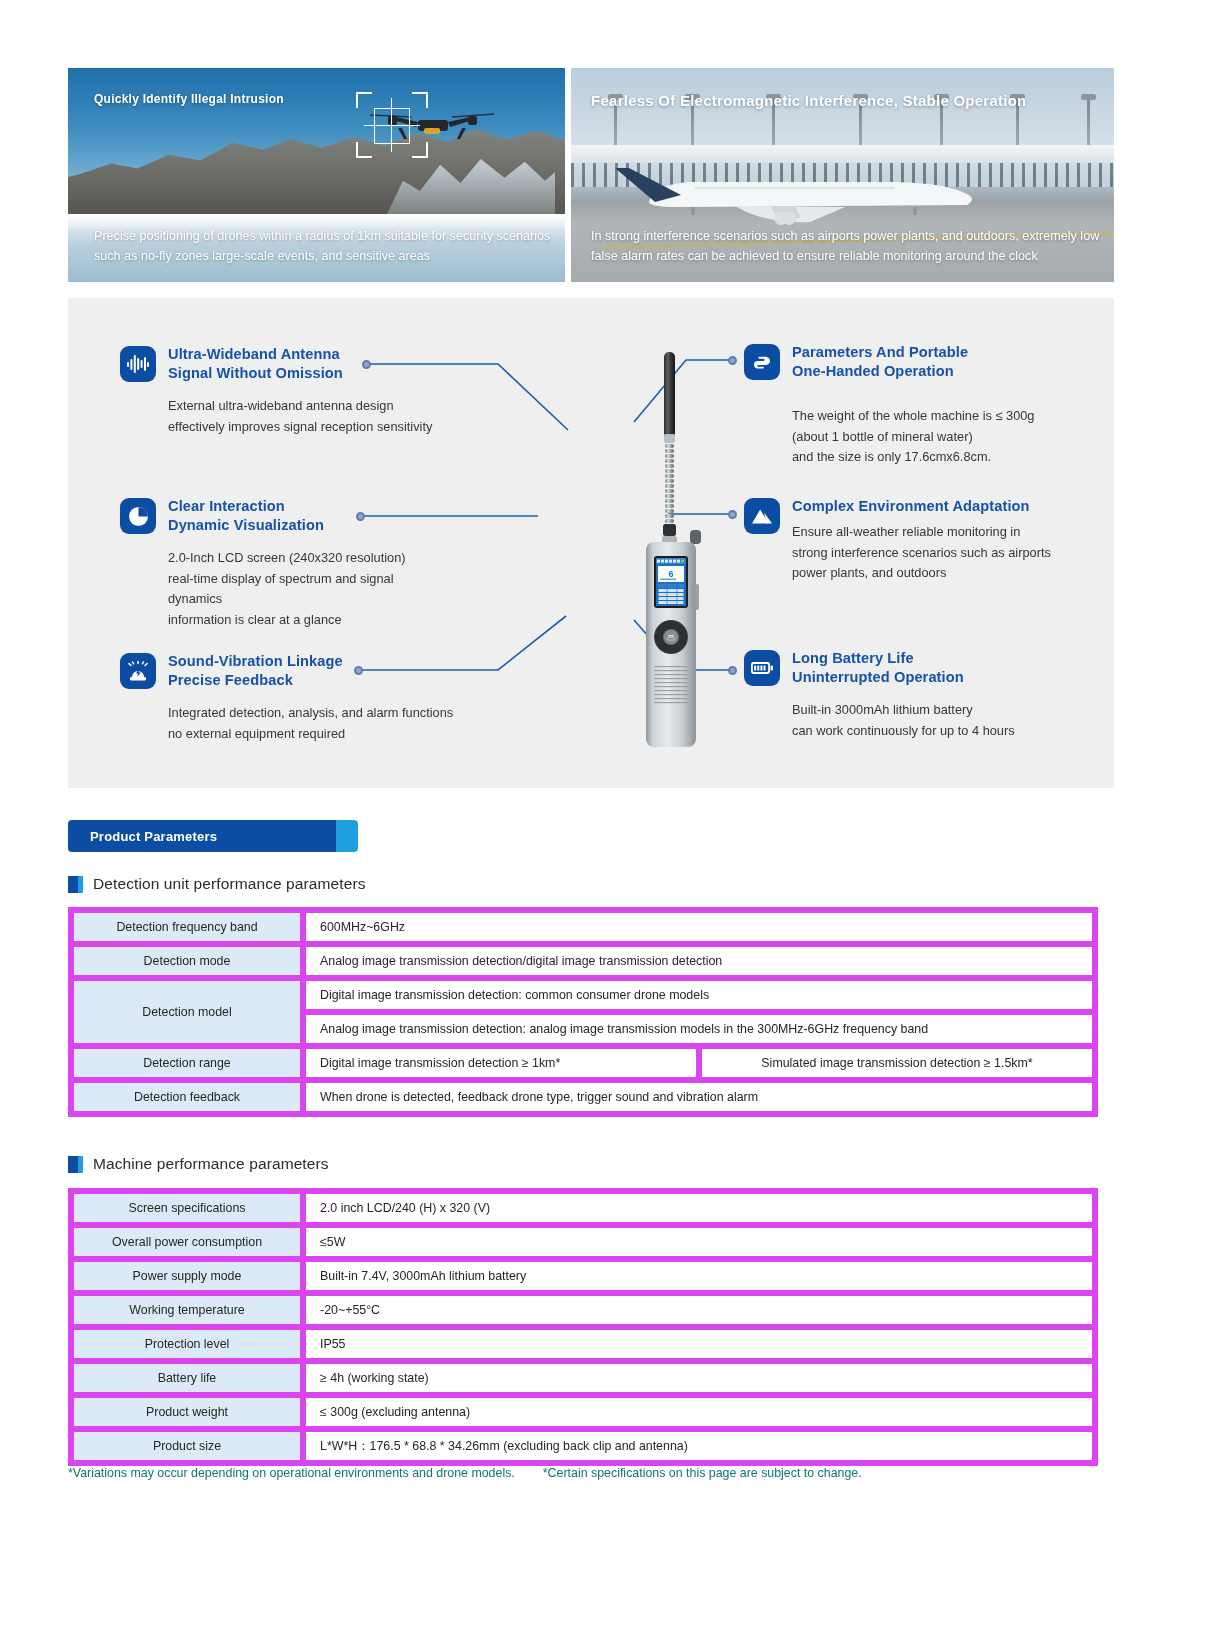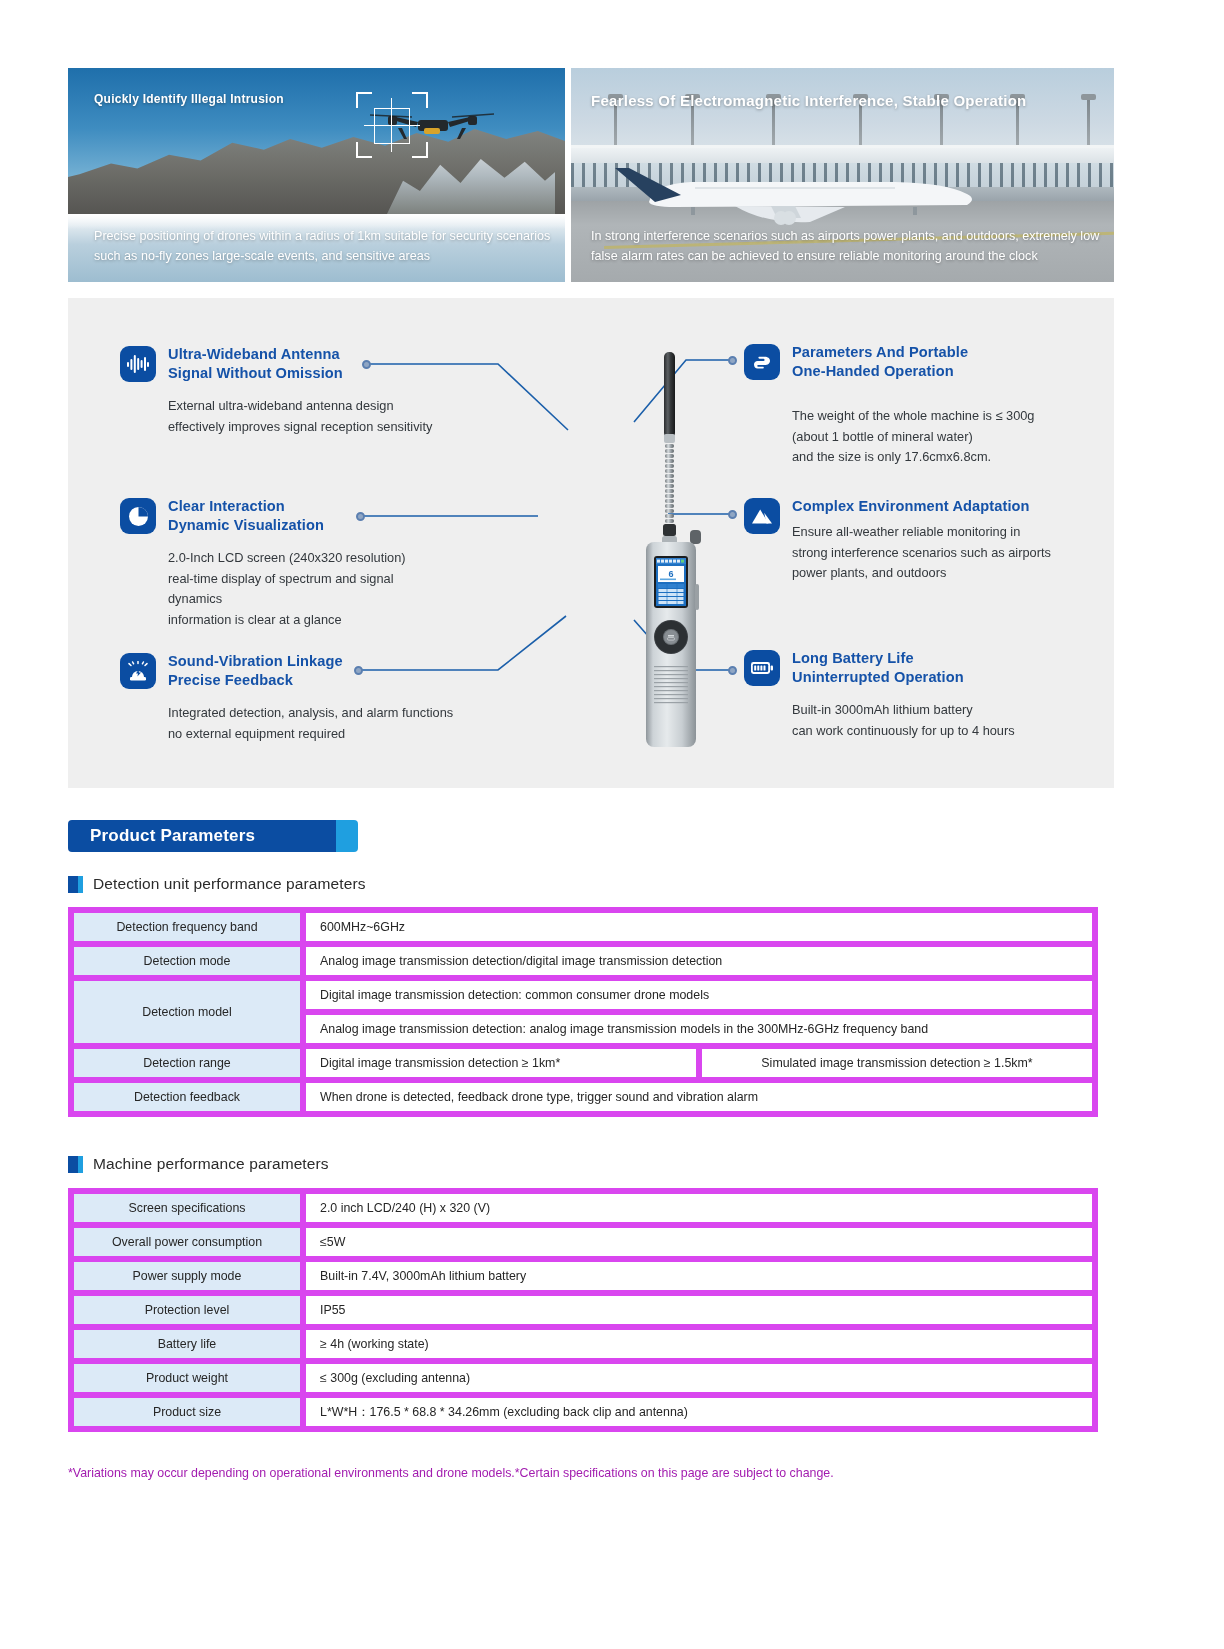--- a/index.html
+++ b/index.html
@@ -177,21 +177,21 @@
     position: absolute; left: 0; top: 0; width: 268px; height: 32px;
     background: #0b4da2; border-radius: 4px 0 0 4px;
   }
   .pp-banner .accent {
     position: absolute; left: 262px; top: 0; width: 28px; height: 32px;
     background: #1f9fe0; border-radius: 0 4px 4px 0;
   }
   .pp-banner .label {
     position: absolute; left: 22px; top: 0; height: 32px;
     display: flex; align-items: center;
-    color: #fff; font-size: 17px; font-weight: 700; letter-spacing: .2px;
+    color: #fff; font-size: 13px; font-weight: 700; letter-spacing: .2px;
     z-index: 2;
   }
 
   
   .sec-head { position: absolute; display: flex; align-items: center; gap: 10px; }
   .sec-head .mark { width: 15px; height: 17px; display: block; }
   .sec-head .mark .d { fill: #0b4da2; }
   .sec-head .mark .l { fill: #1f9fe0; }
   .sec-head .txt { font-size: 15.5px; color: #2b2b2b; letter-spacing: .1px; }
 
@@ -216,22 +216,22 @@
     text-align: center;
     padding: 0 6px;
   }
   table.spec td.v { text-align: left; }
   table.spec td.vc { text-align: center; }
 
   
   .notes {
     position: absolute; left: 68px; top: 1466px;
     width: 1040px;
-    display: flex; 
-    font-size: 12.4px; color: #a21caf;
+    display: flex; gap: 28px;
+    font-size: 12.4px; color: #0f766e;
   }
 </style>
 </head>
 <body>
 
 <div class="page">
 
   <div class="hero-row">
 
     <div class="hero left">
@@ -605,20 +605,24 @@
       </tr>
       <tr>
         <td class="k">Overall power consumption</td>
         <td class="v">≤5W</td>
       </tr>
       <tr>
         <td class="k">Power supply mode</td>
         <td class="v">Built-in 7.4V, 3000mAh lithium battery</td>
       </tr>
       <tr>
+        <td class="k">Working temperature</td>
+        <td class="v">-20~+55°C</td>
+      </tr>
+      <tr>
         <td class="k">Protection level</td>
         <td class="v">IP55</td>
       </tr>
       <tr>
         <td class="k">Battery life</td>
         <td class="v">≥ 4h (working state)</td>
       </tr>
       <tr>
         <td class="k">Product weight</td>
         <td class="v">≤ 300g (excluding antenna)</td>

